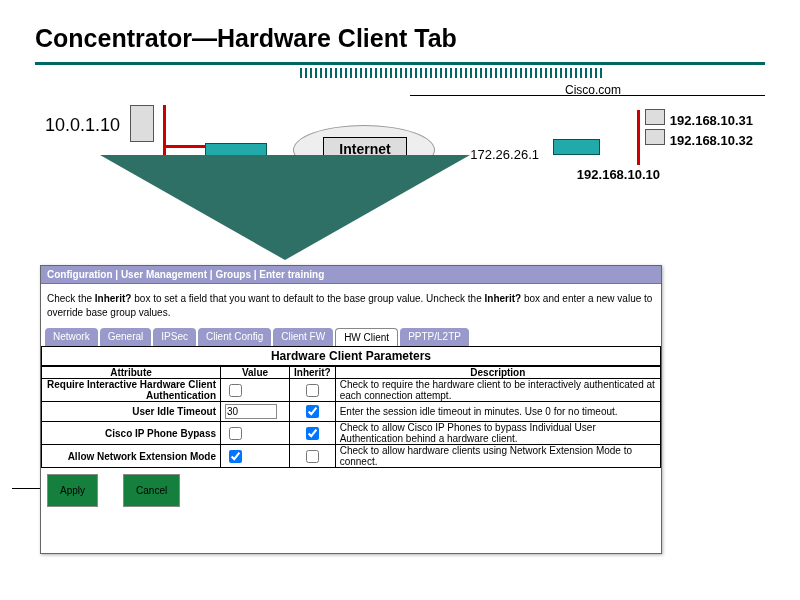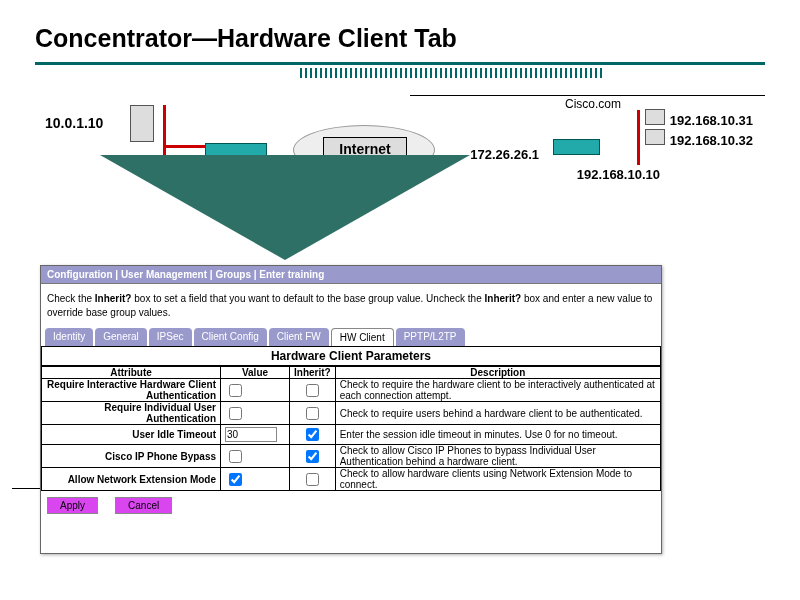--- a/index.html
+++ b/index.html
@@ -1,27 +1,27 @@
 <!DOCTYPE html>
 <html><head>
 <meta charset="utf-8">
 <style>
 body{margin:0;font-family:Arial,Helvetica,sans-serif;font-size:11px;color:#000;background:#fff}
 .slide{width:656px;height:600px;position:relative;box-sizing:border-box}
 .title{position:absolute;top:24px;left:35px;font-size:25px;font-weight:bold;color:#000}
 .title-underline{position:absolute;top:62px;left:35px;width:730px;height:3px;background:#006666}
 .hatch{position:absolute;top:68px;left:300px;width:305px;height:10px;background:repeating-linear-gradient(90deg,#006666 0,#006666 2px,transparent 2px,transparent 5px)}
-.cisco{position:absolute;top:97px;right:35px;font-size:12px;color:#000}
+.cisco{position:absolute;top:83px;right:35px;font-size:12px;color:#000}
 .cisco-line{position:absolute;top:95px;left:410px;width:355px;height:1px;background:#000}
 .diagram{position:absolute;top:105px;left:35px;width:730px;height:130px}
-.ip1{position:absolute;top:10px;left:10px;font-weight:bold;font-size:14px}
+.ip1{position:absolute;top:10px;left:10px;font-weight:normal;font-size:18px}
 .ip2{position:absolute;top:8px;right:12px;font-weight:bold;font-size:13px}
 .ip3{position:absolute;top:28px;right:12px;font-weight:bold;font-size:13px}
 .ip4{position:absolute;top:62px;right:105px;font-weight:bold;font-size:13px}
-.ip5{position:absolute;top:42px;right:226px;font-weight:bold;font-size:13px}
+.ip5{position:absolute;top:42px;right:226px;font-weight:normal;font-size:13px}
 .internet-box{position:absolute;top:32px;left:288px;width:82px;height:22px;border:1px solid #000;background:#ddd;text-align:center;line-height:22px;font-weight:bold;font-size:14px}
 .cloud{position:absolute;top:20px;left:258px;width:140px;height:48px;border-radius:50%;background:#eee;border:1px solid #999;z-index:-1}
 .server{position:absolute;top:0;left:95px;width:22px;height:35px;background:#ddd;border:1px solid #555}
 .conc1{position:absolute;top:38px;left:170px;width:60px;height:14px;background:#2aa;border:1px solid #055}
 .conc2{position:absolute;top:34px;right:165px;width:45px;height:14px;background:#2aa;border:1px solid #055}
 .pc1{position:absolute;top:4px;right:100px;width:18px;height:14px;background:#ddd;border:1px solid #555}
 .pc2{position:absolute;top:24px;right:100px;width:18px;height:14px;background:#ddd;border:1px solid #555}
 .redline-v{position:absolute;background:#c00}
 .redline-h{position:absolute;background:#c00}
 .wedge{position:absolute;top:155px;left:100px;width:0;height:0;border-left:185px solid transparent;border-right:185px solid transparent;border-top:105px solid #2e7066}
@@ -34,21 +34,21 @@
 .params-title{text-align:center;font-weight:bold;background:#fff;border:1px solid #000;font-size:12px;padding:2px}
 table.params{width:100%;border-collapse:collapse;font-size:10px}
 table.params th,table.params td{border:1px solid #000;padding:0 4px;vertical-align:middle}
 table.params th{background:#fff;font-weight:bold;text-align:center}
 .attr{text-align:right;font-weight:bold;width:170px}
 .val{width:60px;text-align:left}
 .inh{width:36px;text-align:center}
 .desc{text-align:left}
 .txtin{width:48px;font-size:10px;border:1px solid #888;padding:1px}
 .btns{padding:6px}
-.btn{background:#d946ef;border:1px solid #888;padding:2px 12px;font-size:10px;margin-right:14px;cursor:pointer}
+.btn{background:#15803d;border:1px solid #888;padding:10px 12px;font-size:10px;margin-right:22px;cursor:pointer}
 .arrow{position:absolute;top:488px;left:12px;width:70px;height:1px;background:#000}
 .arrow:after{content:"";position:absolute;right:-1px;top:-3px;border-left:7px solid #000;border-top:4px solid transparent;border-bottom:4px solid transparent}
 .footer{position:absolute;bottom:12px;left:35px;width:730px;border-top:1px solid #006666;padding-top:4px;font-size:9px;color:#444;display:flex;justify-content:space-between}
 </style>
 </head>
 <body>
 
 <div class="slide">
   <div class="title">Concentrator—Hardware Client Tab</div>
   <div class="title-underline"></div>
@@ -76,21 +76,21 @@
 
   <div class="wedge"></div>
   <div class="arrow"></div>
 
   <div class="panel">
     <div class="breadcrumb">Configuration | User Management | Groups | Enter training</div>
     <div class="instr">
       <span>Check the </span><b>Inherit?</b><span> box to set a field that you want to default to the base group value. Uncheck the </span><b>Inherit?</b><span> box and enter a new value to override base group values.</span>
     </div>
     <div class="tabs">
-      <div class="tab">Identity</div>
+      <div class="tab">Network</div>
       <div class="tab">General</div>
       <div class="tab">IPSec</div>
       <div class="tab">Client Config</div>
       <div class="tab">Client FW</div>
       <div class="tab active">HW Client</div>
       <div class="tab">PPTP/L2TP</div>
     </div>
     <div class="params-title">Hardware Client Parameters</div>
     <table class="params">
       <tbody>
@@ -98,26 +98,20 @@
         <th>Attribute</th>
         <th>Value</th>
         <th>Inherit?</th>
         <th>Description</th>
       </tr>
       <tr>
         <td class="attr">Require Interactive Hardware Client Authentication</td>
         <td class="val"><input type="checkbox" style=""></td>
         <td class="inh"><input type="checkbox" style=""></td>
         <td class="desc">Check to require the hardware client to be interactively authenticated at each connection attempt.</td>
-      </tr>
-      <tr>
-        <td class="attr">Require Individual User Authentication</td>
-        <td class="val"><input type="checkbox" style=""></td>
-        <td class="inh"><input type="checkbox" style=""></td>
-        <td class="desc">Check to require users behind a hardware client to be authenticated.</td>
       </tr>
       <tr>
         <td class="attr">User Idle Timeout</td>
         <td class="val"><input type="text" class="txtin" value="30" style=""></td>
         <td class="inh"><input type="checkbox" checked="" style=""></td>
         <td class="desc">Enter the session idle timeout in minutes. Use 0 for no timeout.</td>
       </tr>
       <tr>
         <td class="attr">Cisco IP Phone Bypass</td>
         <td class="val"><input type="checkbox" style=""></td>

